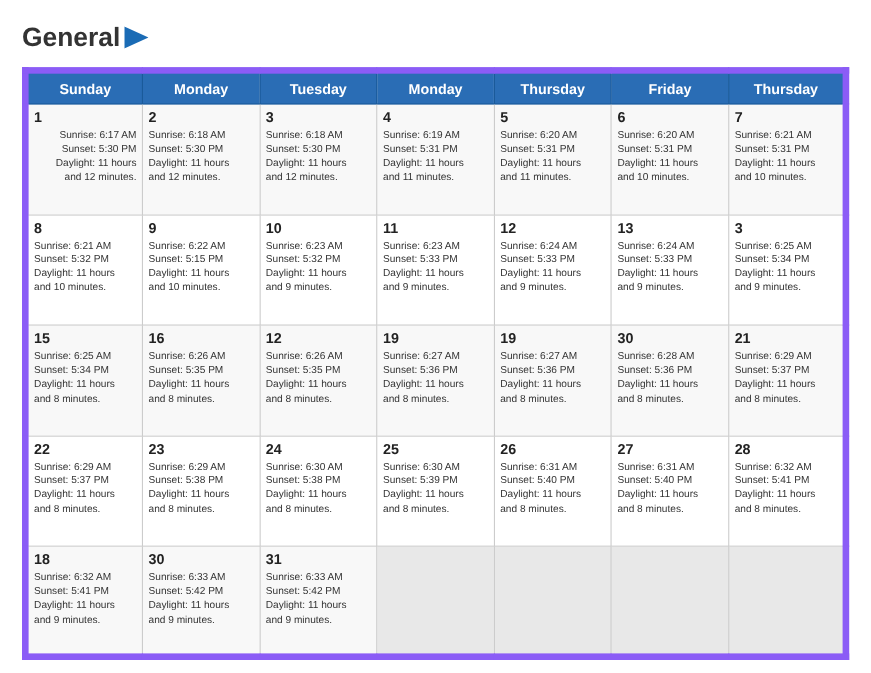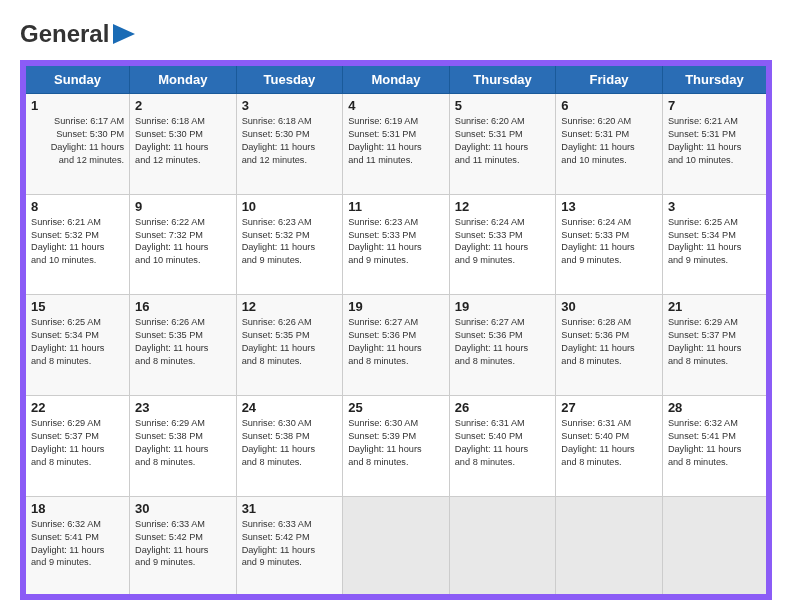--- a/index.html
+++ b/index.html
@@ -176,21 +176,21 @@
           <td>
             <span class="day-num">8</span>
             <div class="cell-text" style="white-space: pre-line;">Sunrise: 6:21 AM
 Sunset: 5:32 PM
 Daylight: 11 hours
 and 10 minutes.</div>
           </td>
           <td>
             <span class="day-num">9</span>
             <div class="cell-text" style="white-space: pre-line;">Sunrise: 6:22 AM
-Sunset: 7:32 PM
+Sunset: 5:15 PM
 Daylight: 11 hours
 and 10 minutes.</div>
           </td>
           <td>
             <span class="day-num">10</span>
             <div class="cell-text" style="white-space: pre-line;">Sunrise: 6:23 AM
 Sunset: 5:32 PM
 Daylight: 11 hours
 and 9 minutes.</div>
           </td>

